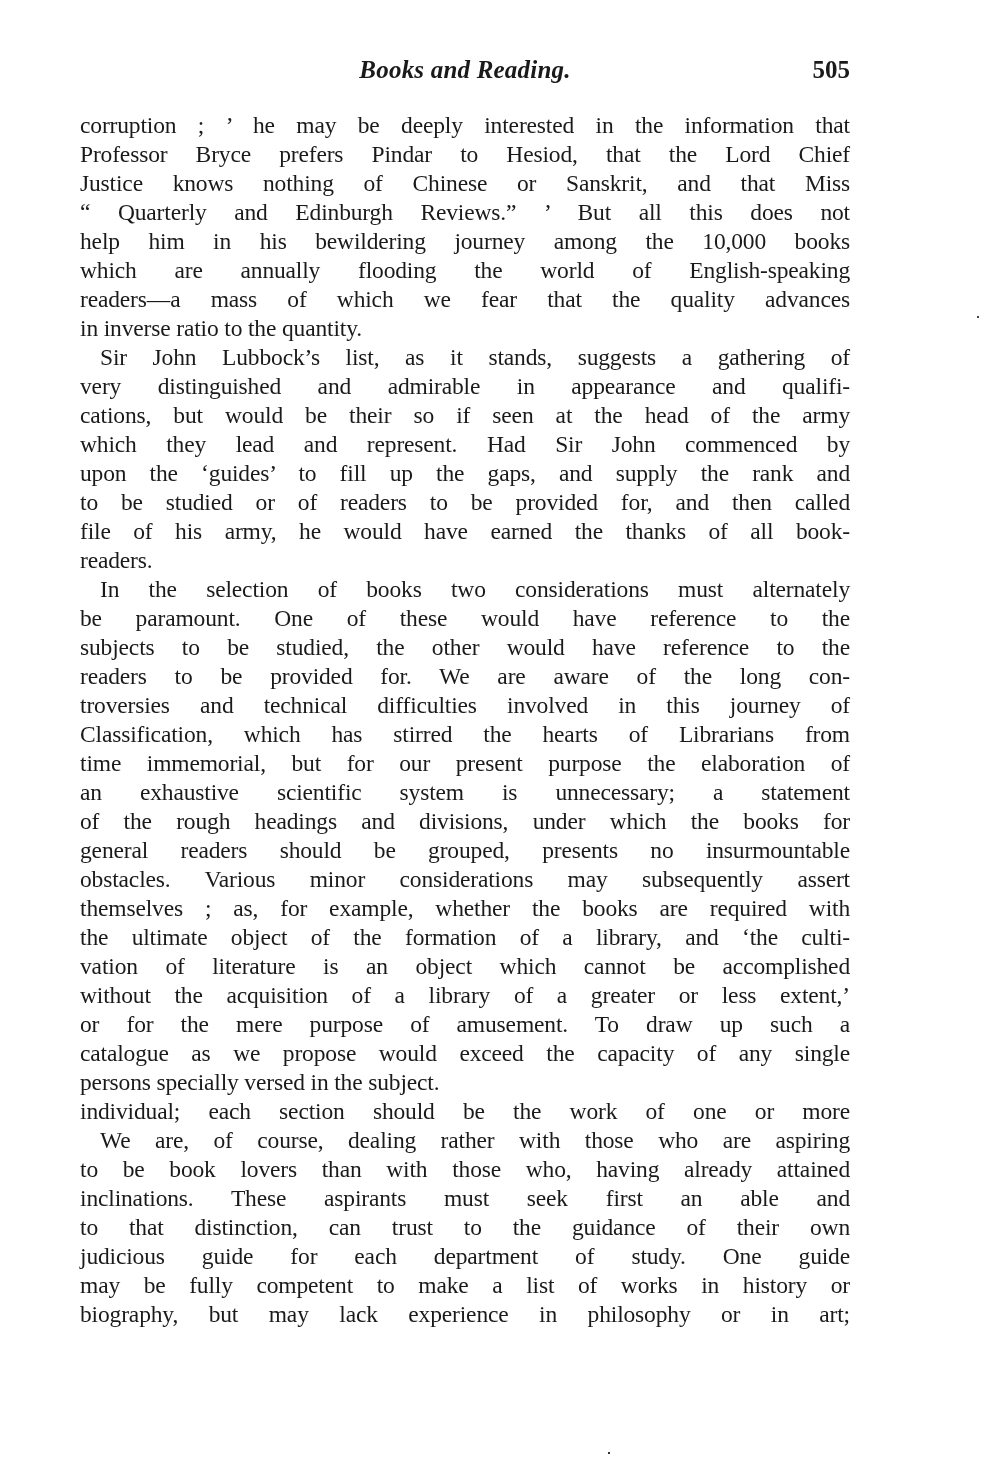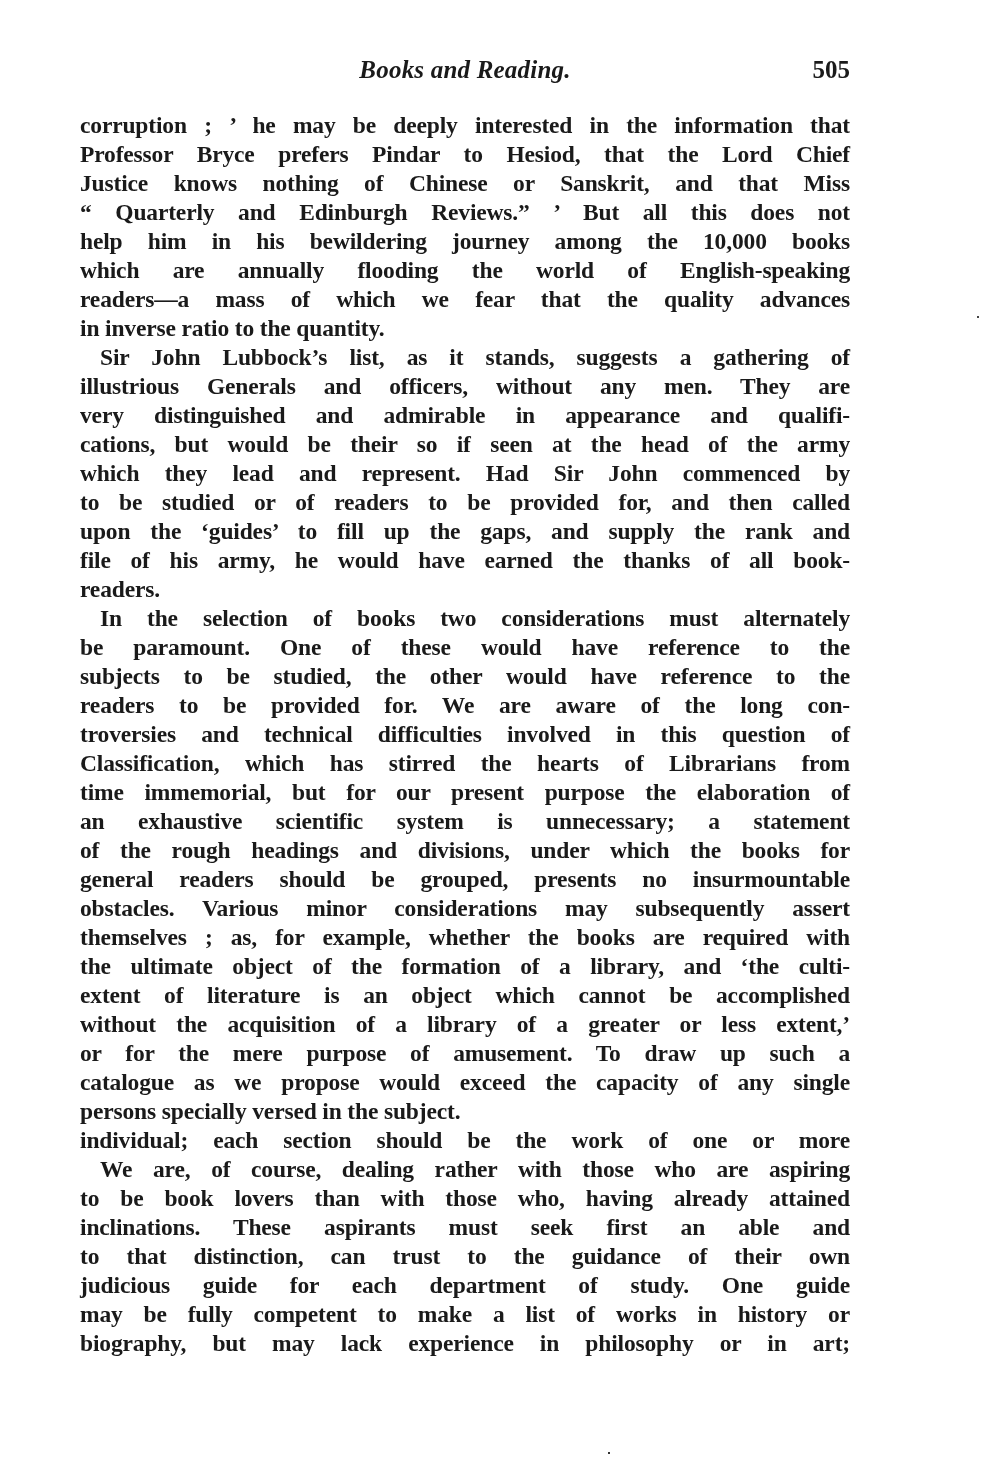--- a/index.html
+++ b/index.html
@@ -48,21 +48,20 @@
     }
     .line {
       display: block;
       height: 29px;
       line-height: 29px;
       font-size: 23.5px;
       white-space: nowrap;
       text-align: justify;
       text-align-last: justify;
       letter-spacing: -0.15px;
-      font-weight: bold;
     }
     .line.last {
       text-align-last: left;
     }
     .line.indent {
       padding-left: 20px;
     }
     .margin-dot {
       position: absolute;
       left: 977px;
@@ -98,45 +97,44 @@
     <span class="line">Justice knows nothing of Chinese or Sanskrit, and that Miss</span>
     <span class="line">“ Quarterly and Edinburgh Reviews.” ’ But all this does not</span>
     <span class="line">help him in his bewildering journey among the 10,000 books</span>
     <span class="line">which are annually flooding the world of English-speaking</span>
     <span class="line">readers—a mass of which we fear that the quality advances</span>
     <span class="line last">in inverse ratio to the quantity.</span>
   </div>
 
   <div class="paragraph">
     <span class="line indent">Sir John Lubbock’s list, as it stands, suggests a gathering of</span>
-    <span class="line">illustrious Generals and officers, without any men. They are</span>
     <span class="line">very distinguished and admirable in appearance and qualifi-</span>
     <span class="line">cations, but would be their so if seen at the head of the army</span>
     <span class="line">which they lead and represent. Had Sir John commenced by</span>
+    <span class="line">upon the ‘guides’ to fill up the gaps, and supply the rank and</span>
     <span class="line">to be studied or of readers to be provided for, and then called</span>
-    <span class="line">upon the ‘guides’ to fill up the gaps, and supply the rank and</span>
     <span class="line">file of his army, he would have earned the thanks of all book-</span>
     <span class="line last">readers.</span>
   </div>
 
   <div class="paragraph">
     <span class="line indent">In the selection of books two considerations must alternately</span>
     <span class="line">be paramount. One of these would have reference to the</span>
     <span class="line">subjects to be studied, the other would have reference to the</span>
     <span class="line">readers to be provided for. We are aware of the long con-</span>
-    <span class="line">troversies and technical difficulties involved in this question of</span>
+    <span class="line">troversies and technical difficulties involved in this journey of</span>
     <span class="line">Classification, which has stirred the hearts of Librarians from</span>
     <span class="line">time immemorial, but for our present purpose the elaboration of</span>
     <span class="line">an exhaustive scientific system is unnecessary; a statement</span>
     <span class="line">of the rough headings and divisions, under which the books for</span>
     <span class="line">general readers should be grouped, presents no insurmountable</span>
     <span class="line">obstacles. Various minor considerations may subsequently assert</span>
     <span class="line">themselves ; as, for example, whether the books are required with</span>
     <span class="line">the ultimate object of the formation of a library, and ‘the culti-</span>
-    <span class="line">extent of literature is an object which cannot be accomplished</span>
+    <span class="line">vation of literature is an object which cannot be accomplished</span>
     <span class="line">without the acquisition of a library of a greater or less extent,’</span>
     <span class="line">or for the mere purpose of amusement. To draw up such a</span>
     <span class="line">catalogue as we propose would exceed the capacity of any single</span>
     <span class="line last">persons specially versed in the subject.</span>
     <span class="line">individual; each section should be the work of one or more</span>
   </div>
 
   <div class="paragraph">
     <span class="line indent">We are, of course, dealing rather with those who are aspiring</span>
     <span class="line">to be book lovers than with those who, having already attained</span>

